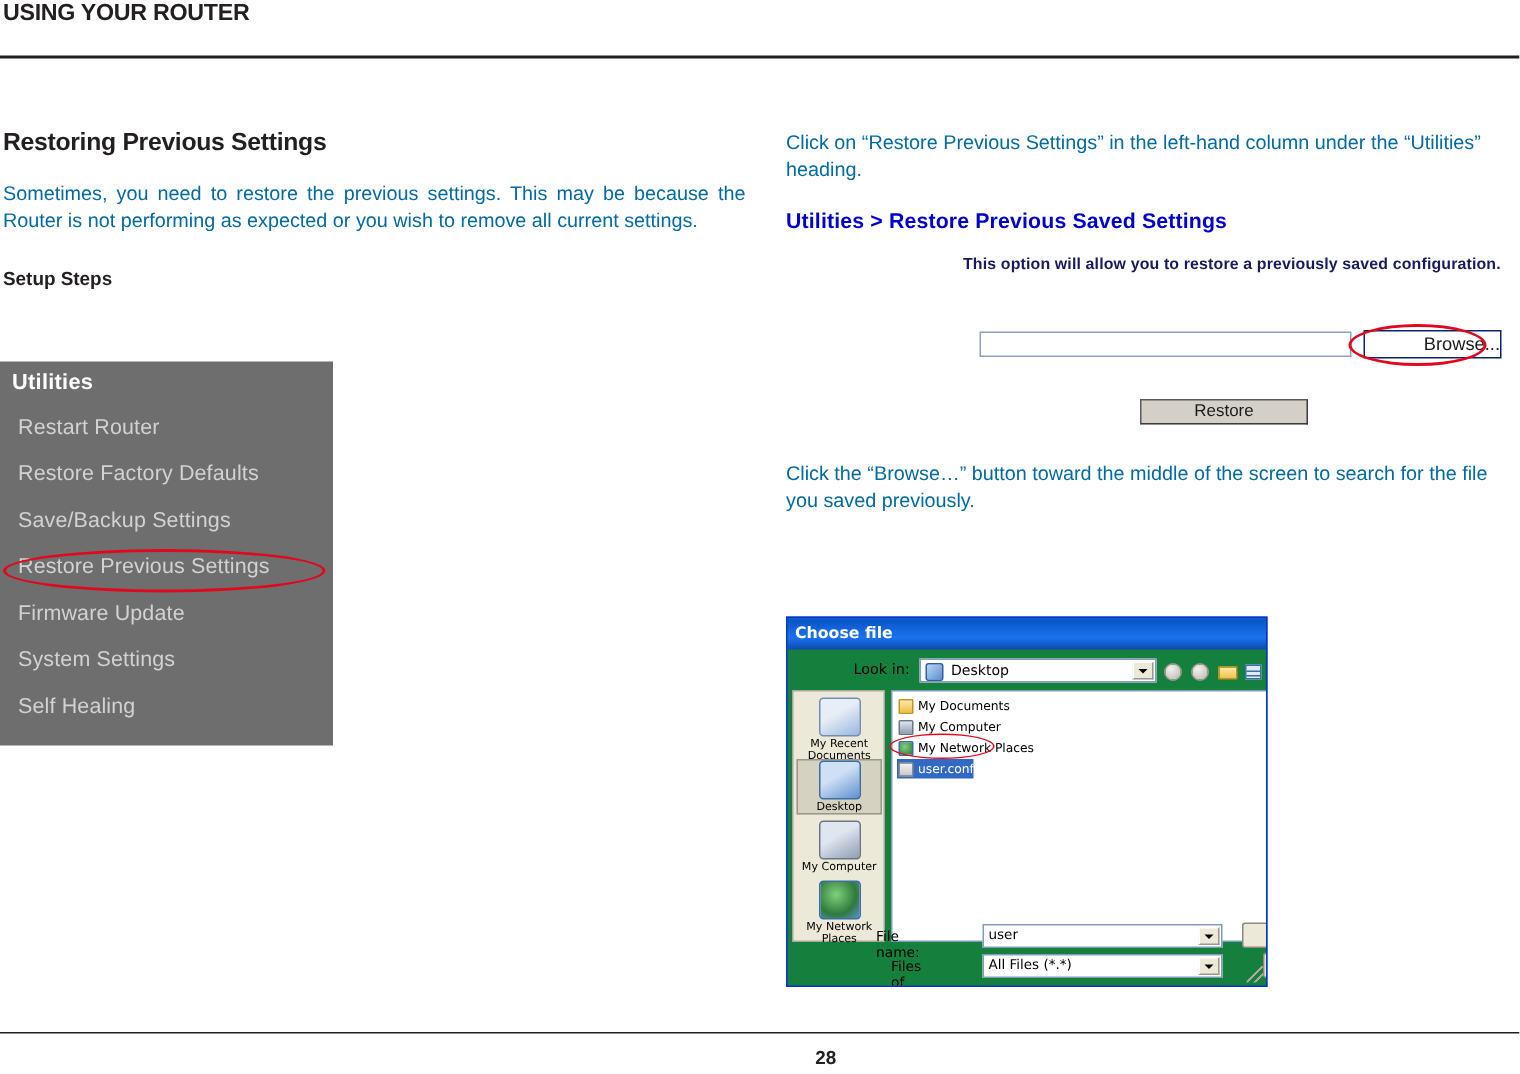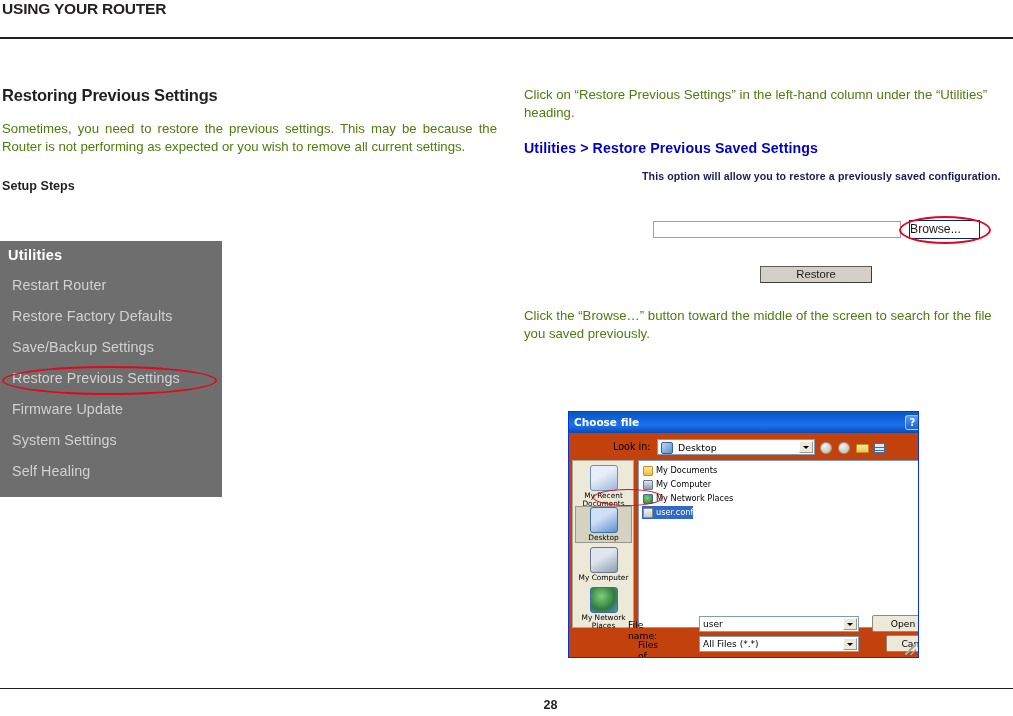--- a/index.html
+++ b/index.html
@@ -55,21 +55,21 @@
     margin: 0 0 15px 0;
     font-size: 16.5px;
     font-weight: bold;
     letter-spacing: -0.2px;
     color: #231f20;
   }
   p.body-text {
     margin: 0 0 13px 0;
     font-size: 13.2px;
     line-height: 17.5px;
-    color: #4d7c0f;
+    color: #0369a1;
   }
   p.justify { text-align: justify; }
   h3.sub-title {
     margin: 24px 0 10px 0;
     font-size: 12.6px;
     font-weight: bold;
     color: #231f20;
   }
 
   
@@ -145,27 +145,27 @@
     position: absolute;
     left: 0; top: 0;
     width: 248px; height: 17px;
     border: 1px solid #8aa2c0;
     background: #ffffff;
     box-sizing: border-box;
   }
   .browse-btn {
     position: absolute;
     left: 256px; top: -1px;
-    width: 71px; height: 19px;
+    width: 92px; height: 19px;
     border: 1px solid #0a246a;
     background: #ffffff;
     box-sizing: border-box;
     font-size: 12.2px;
     line-height: 17px;
-    text-align: left;
+    text-align: right;
     color: #1a1a1a;
   }
   .ellipse.browse-highlight {
     left: 899px; top: 216px;
     width: 92px; height: 28px;
   }
 
   .restore-btn {
     position: absolute;
     left: 760px; top: 266px;
@@ -178,28 +178,27 @@
     font-size: 11.3px;
     line-height: 15px;
     text-align: center;
     color: #1a1a1a;
   }
 
   
   .win-dialog {
     position: absolute;
     left: 524px; top: 411px;
-    width: 351px;
+    width: 321px;
     height: 247px;
-    background: #c2410c;
+    background: #15803d;
     border: 1px solid #0831d9;
     box-sizing: border-box;
     font-family: "DejaVu Sans", sans-serif;
     overflow: hidden;
-    margin-left: 44px;
   }
   .win-titlebar {
     position: absolute;
     left: 0; top: 0;
     width: 373px; height: 21px;
     background: linear-gradient(180deg,#0a5fd4 0%,#0b55c6 8%,#1467e0 40%,#1a72ef 62%,#0e53bf 92%,#0b48ad 100%);
   }
   .win-titlebar .caption {
     position: absolute;
     left: 5px; top: 4px;

